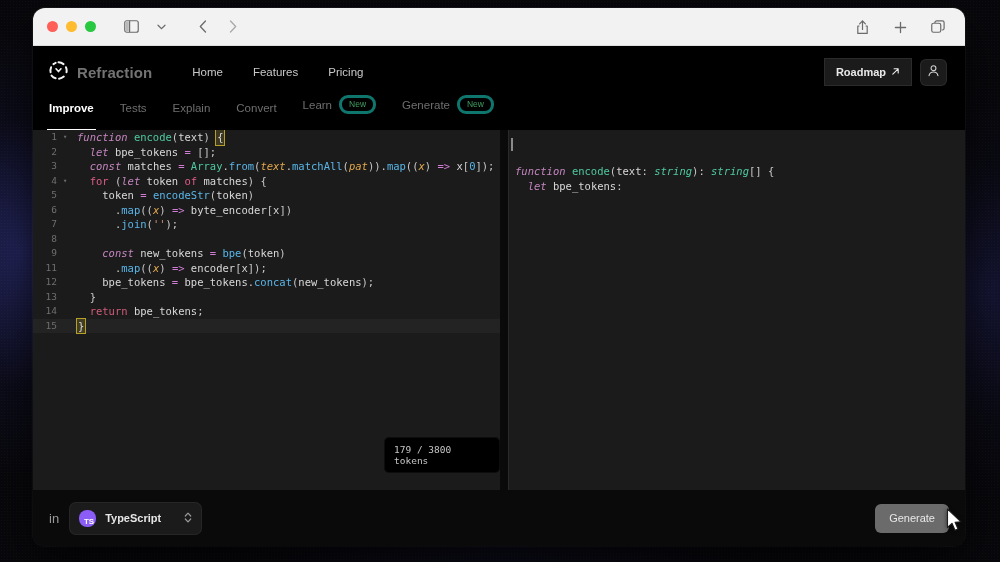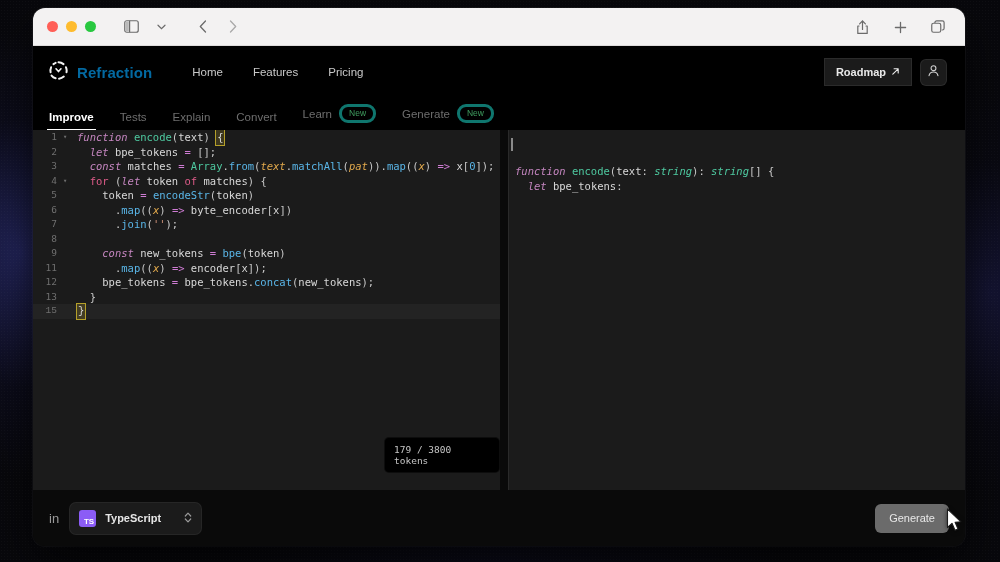--- a/index.html
+++ b/index.html
@@ -68,21 +68,21 @@
 
   
   #app-header {
     height: 52px;
     background: #000;
     display: flex; align-items: center;
     padding: 0 18px 0 16px;
     position: relative;
   }
   #brand { display: flex; align-items: center; gap: 9px; }
-  #brand-name { color: #0369a1; font-size: 15px; font-weight: bold; letter-spacing: .1px; }
+  #brand-name { color: #737373; font-size: 15px; font-weight: bold; letter-spacing: .1px; }
 
   #main-nav { display: flex; align-items: center; gap: 30px; margin-left: 40px; }
   .nav-link { color: #c9c9c9; font-size: 11.5px; }
 
   #header-right { position: absolute; right: 18px; display: flex; align-items: center; gap: 8px; }
   #roadmap-btn {
     background: #1b1b1b;
     color: #eaeaea;
     font-size: 11px; font-weight: bold;
     padding: 7px 11px;
@@ -102,21 +102,21 @@
   #mode-tabs {
     height: 32px;
     background: #000;
     display: flex; align-items: flex-end;
     padding: 0 16px;
     gap: 26px;
     position: relative;
   }
   .mode-tab {
     display: flex; align-items: center; gap: 7px;
-    padding-bottom: 7px;
+    padding-bottom: 16px;
     font-size: 11.5px;
     color: #6e6e6e;
     position: relative;
   }
   .mode-tab.active { color: #fff; font-weight: bold; }
   .mode-tab.active::after {
     content: ""; position: absolute;
     left: -2px; right: -2px; bottom: -1px;
     height: 2px; background: #fff;
   }
@@ -165,21 +165,21 @@
     font-size: 10.5px;
     line-height: 14.5px;
   }
   .code-line {
     display: flex;
     height: 14.5px;
     align-items: center;
     position: relative;
     white-space: pre;
   }
-  .code-line.active { background: #232323; font-family: Liberation Mono, monospace; }
+  .code-line.active { background: #232323; }
   .ln {
     width: 30px;
     text-align: right;
     color: #6f6f6f;
     font-size: 9.5px;
     padding-right: 6px;
     flex: none;
     user-select: none;
   }
   .fold {
@@ -247,21 +247,21 @@
   }
   #action-selector { width: 212px; }
   #lang-selector { width: 133px; }
   .sel-label { flex: 1; }
   .chev-ud { color: #9a9a9a; font-size: 9px; line-height: 1; }
   #in-word { color: #9a9a9a; font-size: 13px; }
 
   .ts-logo {
     width: 17px; height: 17px;
     background: #8b5cf6;
-    border-radius: 3px;
+    border-radius: 8px;
     color: #fff;
     font-size: 8px; font-weight: bold;
     display: flex; align-items: flex-end; justify-content: flex-end;
     padding: 0 2px 1px 0;
   }
 
   #status-pill {
     background: #fff;
     color: #1a1a1a;
     border-radius: 8px;
@@ -498,20 +498,25 @@
           <span class="fold"></span>
           <span class="code-text">    <span class="t-var">bpe_tokens</span> <span class="t-op">=</span> <span class="t-var">bpe_tokens</span><span class="t-pun">.</span><span class="t-mth">concat</span><span class="t-pun">(</span><span class="t-var">new_tokens</span><span class="t-pun">);</span></span>
         </div>
 
         <div class="code-line">
           <span class="ln">13</span>
           <span class="fold"></span>
           <span class="code-text">  <span class="t-pun">}</span></span>
         </div>
 
+        <div class="code-line">
+          <span class="ln">14</span>
+          <span class="fold"></span>
+          <span class="code-text">  <span class="t-ret">return</span> <span class="t-var">bpe_tokens</span><span class="t-pun">;</span></span>
+        </div>
 
         <div class="code-line active">
           <span class="ln">15</span>
           <span class="fold"></span>
           <span class="code-text"><span class="brkt-cursor">}</span></span>
         </div>
 
       </div>
 
       <div id="token-counter">179 / 3800 tokens</div>

